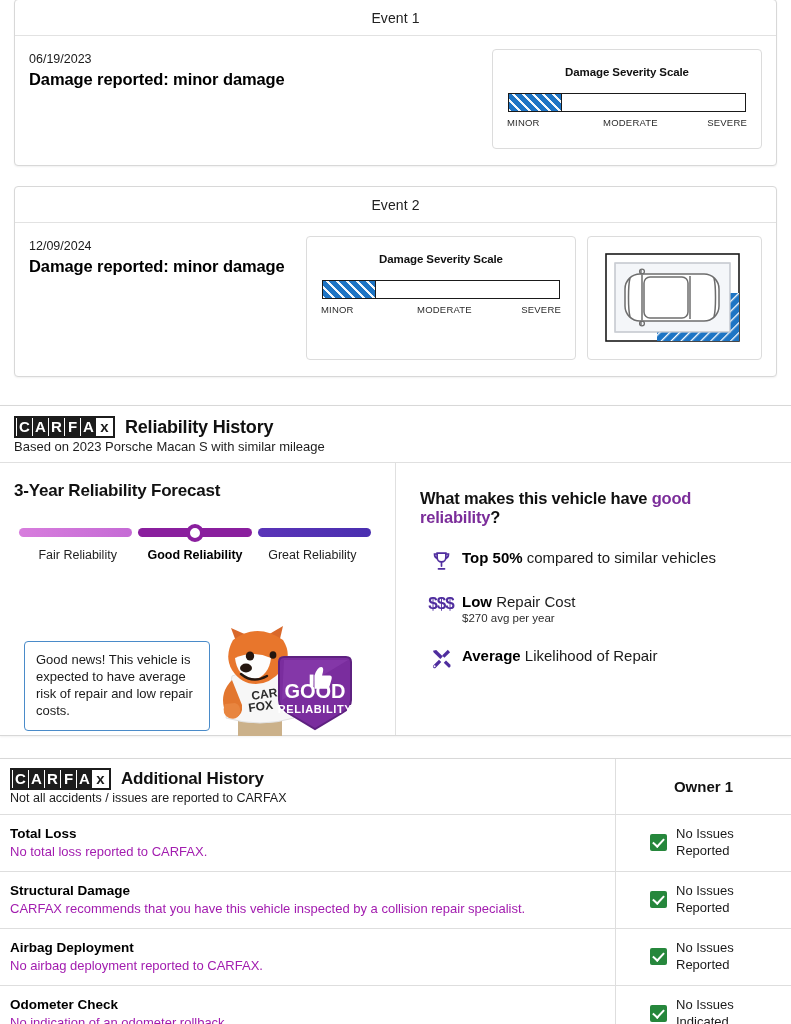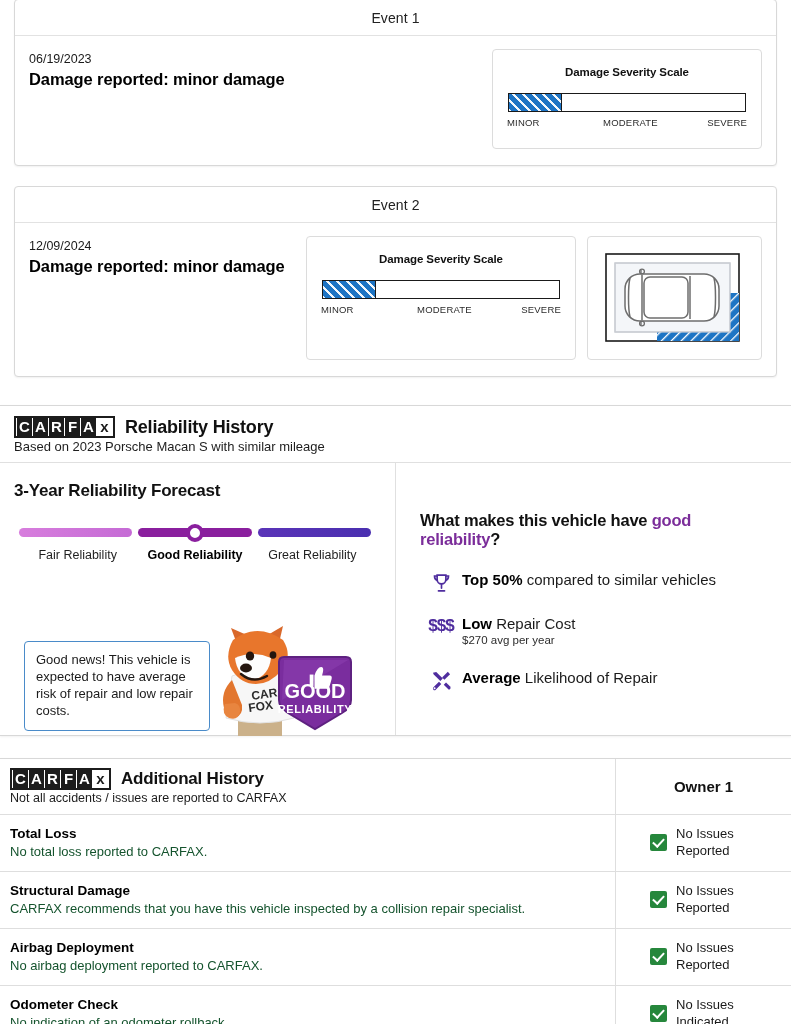--- a/index.html
+++ b/index.html
@@ -148,21 +148,21 @@
   
   .rel-card { margin: 0 0 14px 0; border-left: none; border-right: none; border-radius: 0; }
   .rel-head {
     padding: 10px 14px 8px 14px;
     border-bottom: 1px solid #e0e0e0;
   }
   .rel-head-row { display: flex; align-items: center; gap: 10px; }
   .rel-head-title { font-size: 18px; font-weight: bold; color: #111; letter-spacing: -0.2px; }
   .rel-head-sub { font-size: 13px; color: #1d1d1d; margin-top: 1px; }
 
-  .rel-body { display: flex; align-items: center; }
+  .rel-body { display: flex; align-items: flex-start; }
   .rel-left {
     width: 396px;
     padding: 18px 14px 0 14px;
     border-right: 1px solid #e0e0e0;
     position: relative;
     min-height: 272px;
   }
   .rel-right { flex: 1; padding: 26px 18px 0 24px; }
 
   .rel-left h3 {
@@ -251,21 +251,21 @@
     display: flex;
     align-items: center;
     gap: 9px;
   }
   .ah-head .ah-left { padding: 9px 14px 9px 10px; }
   .ah-head .ah-right { justify-content: center; padding-left: 8px; }
   .ah-head-title { font-size: 17px; font-weight: bold; color: #111; letter-spacing: -0.2px; }
   .ah-head-sub { font-size: 12.5px; color: #1c1c1c; margin-top: 1px; }
   .ah-owner { font-size: 15px; font-weight: bold; color: #111; }
   .ah-item-title { font-size: 13.5px; font-weight: bold; color: #000; }
-  .ah-item-desc { font-size: 13px; color: #14532d; margin-top: 3px; }
+  .ah-item-desc { font-size: 13px; color: #a21caf; margin-top: 3px; }
 
   .chk {
     width: 17px; height: 17px;
     flex: 0 0 17px;
     background: #26873c;
     border-radius: 2px;
     position: relative;
   }
   .chk::after {
     content: "";

